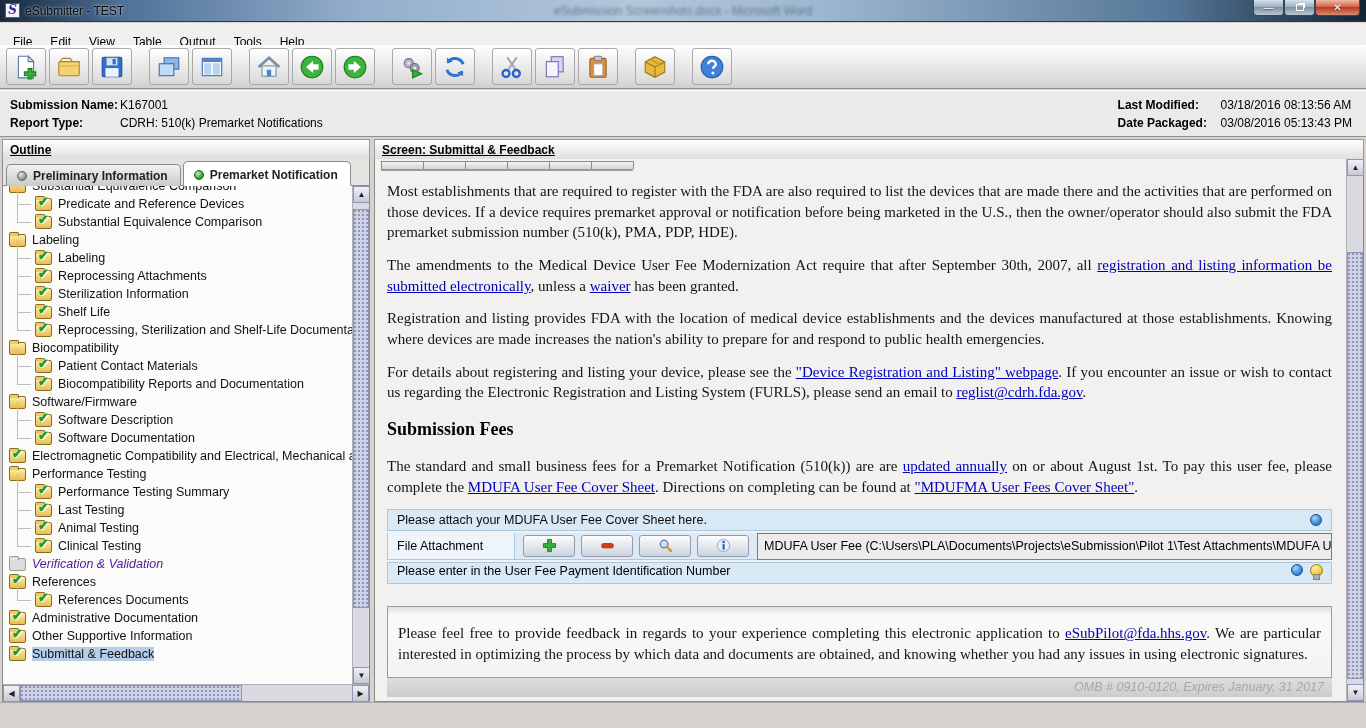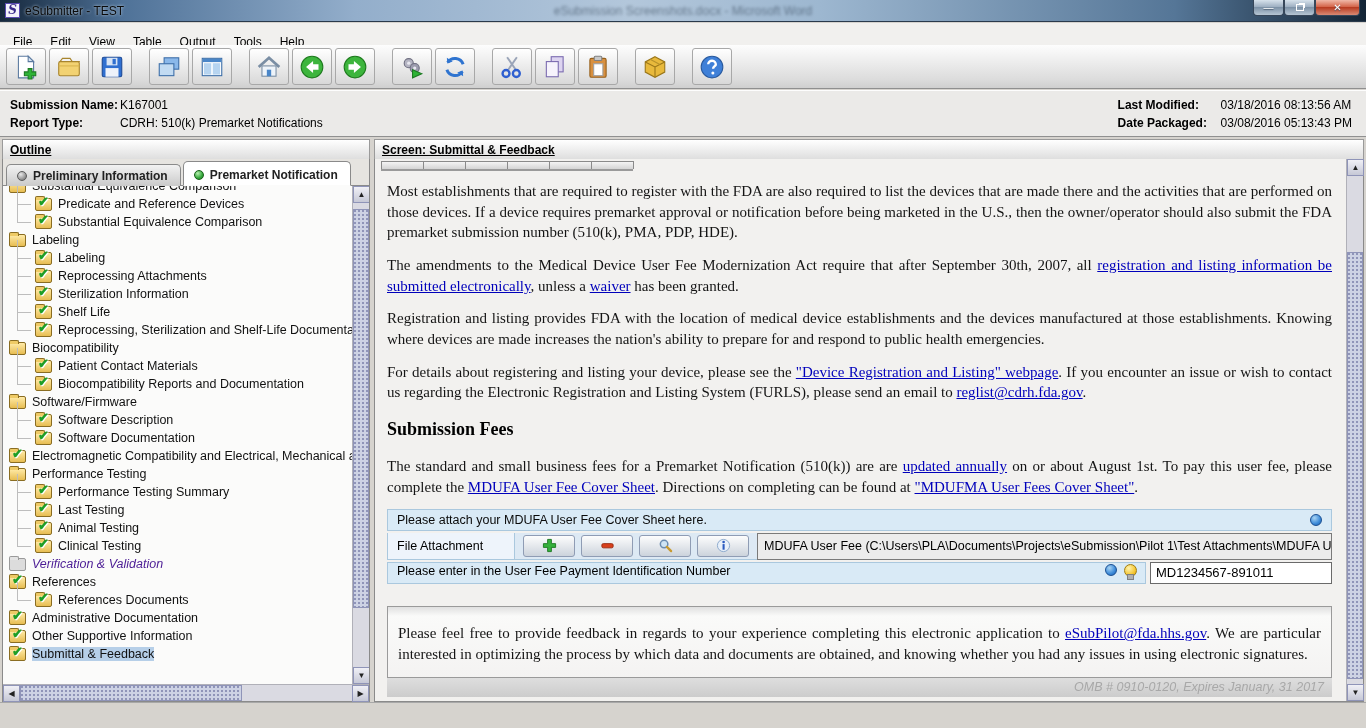--- a/index.html
+++ b/index.html
@@ -522,21 +522,20 @@
             <div class="attach-field">MDUFA User Fee (C:\Users\PLA\Documents\Projects\eSubmission\Pilot 1\Test Attachments\MDUFA User Fee.pdf)</div>
           </div>
 
           <div class="pay-row">
             <div class="pay-bar">
               <span>Please enter in the User Fee Payment Identification Number</span>
               <span class="pay-spacer"></span>
               <span class="dot"></span>
               <span class="bulb"></span>
             </div>
-            <input class="pay-input" value="MD1234567-891011" style="">
           </div>
 
           <div class="feedback-box">
             <p class="serif" style="margin:0"><span>Please feel free to provide feedback in regards to your experience completing this electronic application to </span><a href="#" class="lnk">eSubPilot@fda.hhs.gov</a><span>. We are particular interested in optimizing the process by which data and documents are obtained, and knowing whether you had any issues in using electronic signatures.</span></p>
           </div>
 
           <div class="omb-strip">
             <span>OMB # 0910-0120, Expires January, 31 2017</span>
           </div>
         </div>

